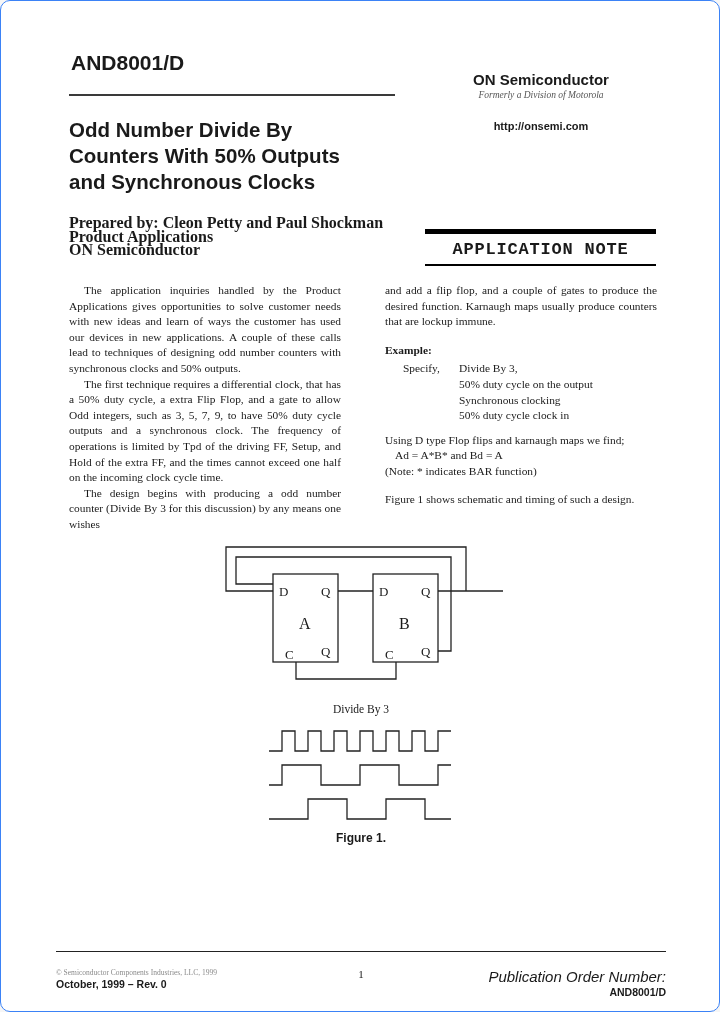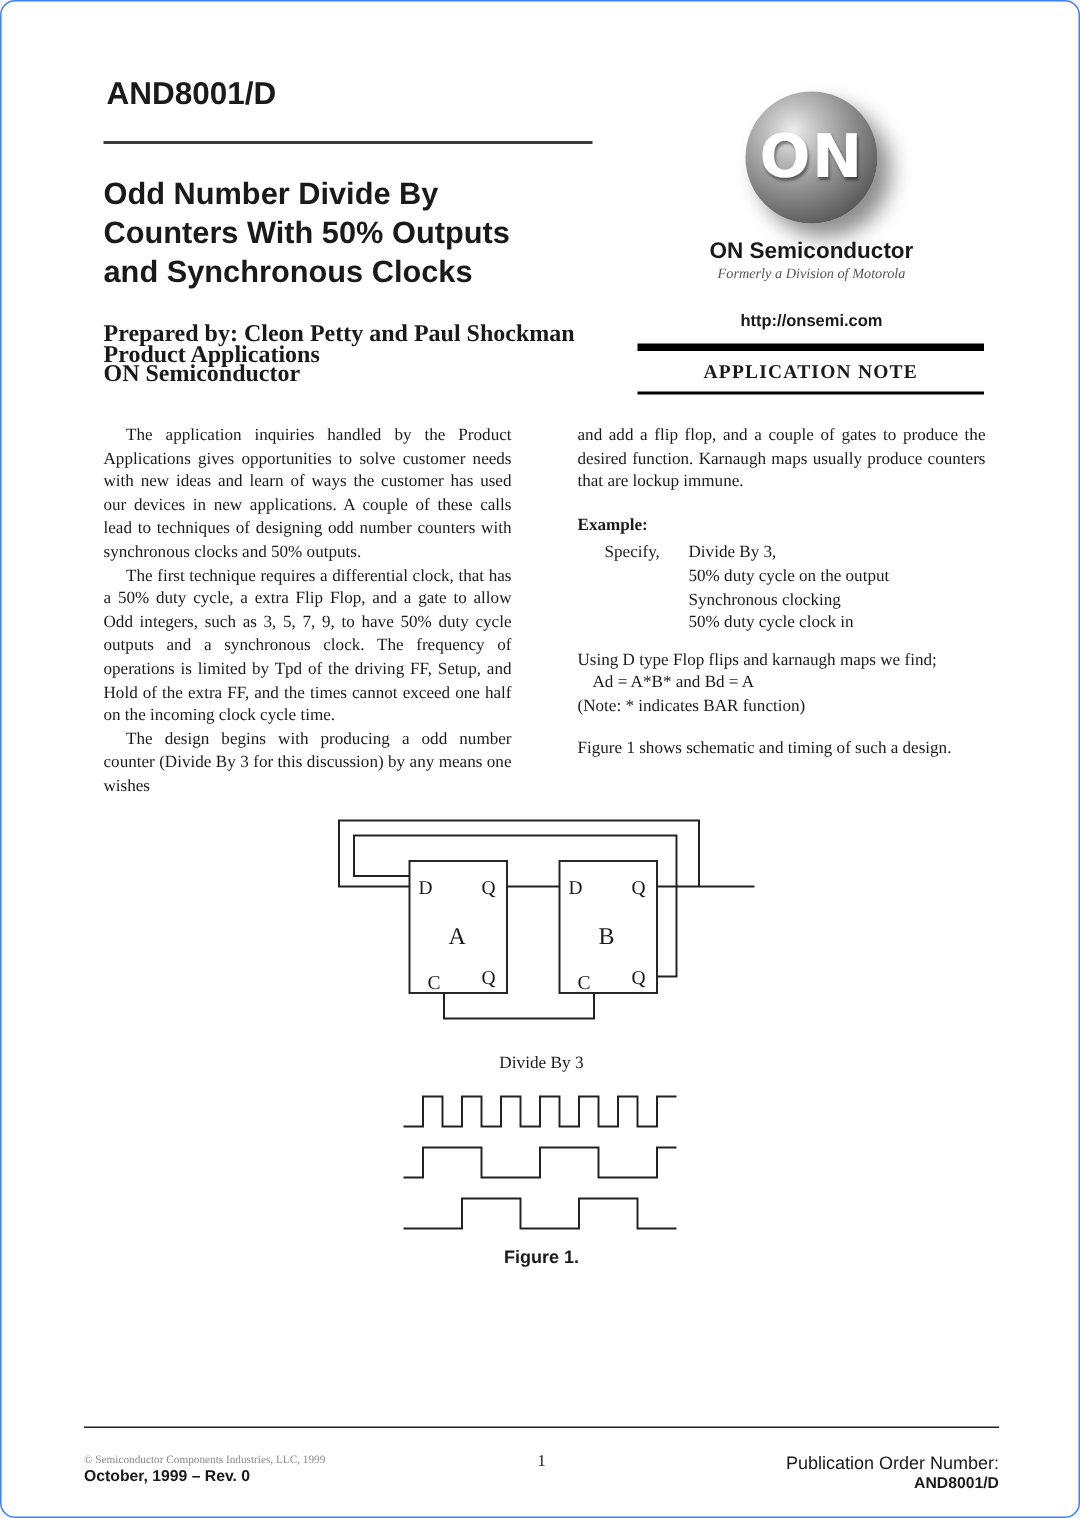--- a/index.html
+++ b/index.html
@@ -30,22 +30,22 @@
     display:flex; align-items:center; justify-content:center; }
   .logo-ball span { color:#fff; font-weight:bold; font-size:40px; letter-spacing:1px;
     font-family:"DejaVu Sans", sans-serif; text-shadow:1px 2px 2px rgba(0,0,0,0.45); }
   .brand-name { margin-top:10px; font-weight:bold; font-size:15px; }
   .brand-tagline { font-family:"Liberation Serif", serif; font-style:italic; font-size:9.5px; color:#555; margin-top:2px; }
   .brand-url { font-weight:bold; font-size:11px; margin-top:20px; }
 
   .app-note { position:absolute; left:424px; top:228px; width:231px; text-align:center; }
   .bar-thick { height:5px; background:#000; }
   .bar-thin { height:2px; background:#000; }
-  .app-note-text { font-family:Liberation Serif, serif; font-weight:bold;
-    font-size:13px; letter-spacing:0.8px; margin:6px 0 5px; }
+  .app-note-text { font-family:Liberation Mono, monospace; font-weight:bold;
+    font-size:17px; letter-spacing:0.8px; margin:6px 0 5px; }
 
   
   .columns { position:absolute; left:68px; top:282px; width:588px; display:flex; gap:44px;
     font-size:11.4px; line-height:15.6px; text-align:justify; }
   .col { width:281px; }
   .col p { margin:0; text-indent:15px; }
   .example-label { font-weight:bold; margin-top:13px; text-align:left; }
   .spec-row { display:flex; padding-left:18px; margin-top:3px; text-align:left; }
   .spec-label { width:56px; flex:none; }
   .spec-item { padding-left:74px; text-align:left; }
@@ -64,21 +64,21 @@
   .schem-text-big { font-family:"Liberation Serif", serif; font-size:16px; fill:#1a1a1a; }
 
   
   .footer { position:absolute; left:55px; top:950px; width:610px;
     border-top:1.5px solid #222; padding-top:16px; display:flex; align-items:flex-start; }
   .footer-left { width:45%; }
   .f-copy { font-size:7.5px; color:#8a8a8a; }
   .f-date { font-family:"Liberation Sans", sans-serif; font-weight:bold; font-size:10.5px; margin-top:1px; }
   .footer-center { width:10%; text-align:center; font-size:11px; }
   .footer-right { width:45%; text-align:right; font-family:"Liberation Sans", sans-serif; }
-  .f-pub-label { font-size:12px; }
+  .f-pub-label { font-size:15px;font-style:italic; }
   .f-pub-num { font-weight:bold; font-size:10.5px; margin-top:1px; }
 </style>
 </head>
 <body>
 
 <div class="page">
 
   <div class="doc-number">AND8001/D</div>
   <div class="doc-rule"></div>
   <div class="main-title">
@@ -86,23 +86,20 @@
     <div>Counters With 50% Outputs</div>
     <div>and Synchronous Clocks</div>
   </div>
   <div class="prepared">
     <div>Prepared by: Cleon Petty and Paul Shockman</div>
     <div>Product Applications</div>
     <div>ON Semiconductor</div>
   </div>
 
   <div class="brand">
-    <div class="logo-ball">
-      <span>ON</span>
-    </div>
     <div class="brand-name">ON Semiconductor</div>
     <div class="brand-tagline">Formerly a Division of Motorola</div>
     <div class="brand-url">http://onsemi.com</div>
   </div>
 
   <div class="app-note">
     <div class="bar-thick"></div>
     <div class="app-note-text">APPLICATION NOTE</div>
     <div class="bar-thin"></div>
   </div>

